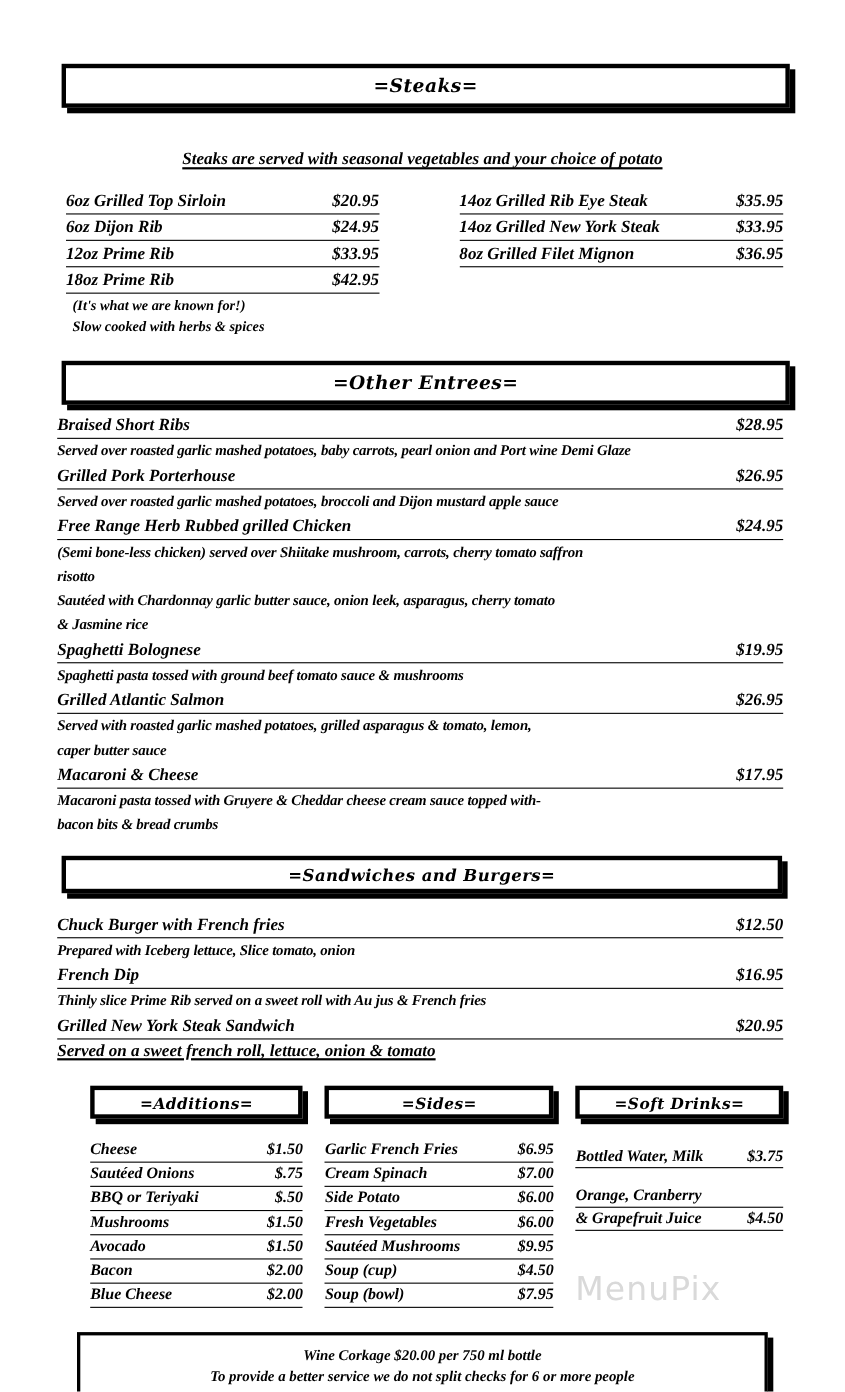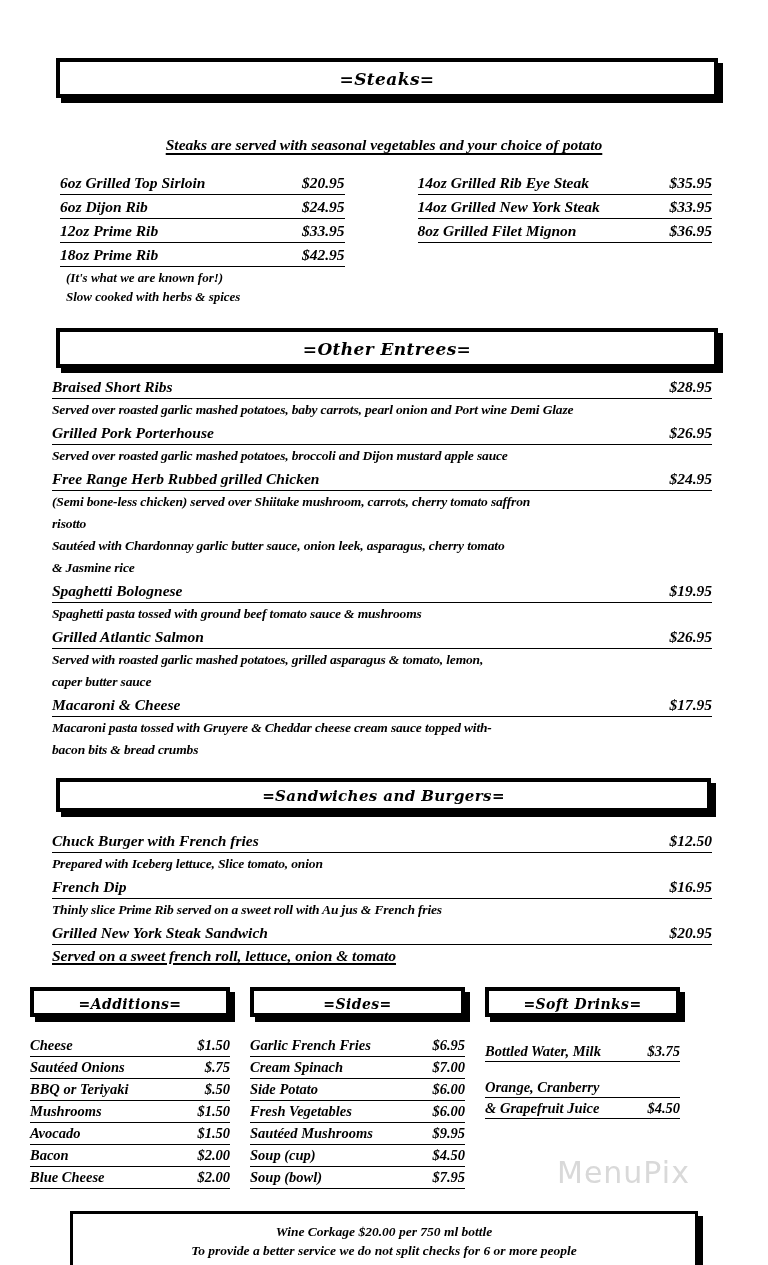--- a/index.html
+++ b/index.html
@@ -117,21 +117,21 @@
     line-height: 22px;
     text-decoration: underline;
     text-underline-offset: 2px;
     text-decoration-thickness: 1.6px;
   }
 
   
   .tri {
     display: flex;
     margin-top: 20px;
-    padding: 0 56px 0 30px;
+    padding: 0 56px 0 82px;
     align-items: flex-start;
   }
   .tri .col { box-sizing: border-box; }
   .tri .colA { width: 200px; }
   .tri .colB { width: 215px; margin-left: 20px; }
   .tri .colC { width: 195px; margin-left: 20px; }
 
   .banner.small {
     height: 30px;
     line-height: 25px;
@@ -169,21 +169,21 @@
   .footer .fline {
     font-weight: 700;
     font-style: italic;
     font-size: 13.5px;
     line-height: 19px;
   }
 
   
   .watermark {
     position: absolute;
-    left: 557px;
+    left: 523px;
     top: 1155px;
     font-family: "DejaVu Sans", sans-serif;
     font-size: 30px;
     letter-spacing: 1px;
     color: #d9d9d9;
     pointer-events: none;
     white-space: nowrap;
   }
 </style>
 </head>

